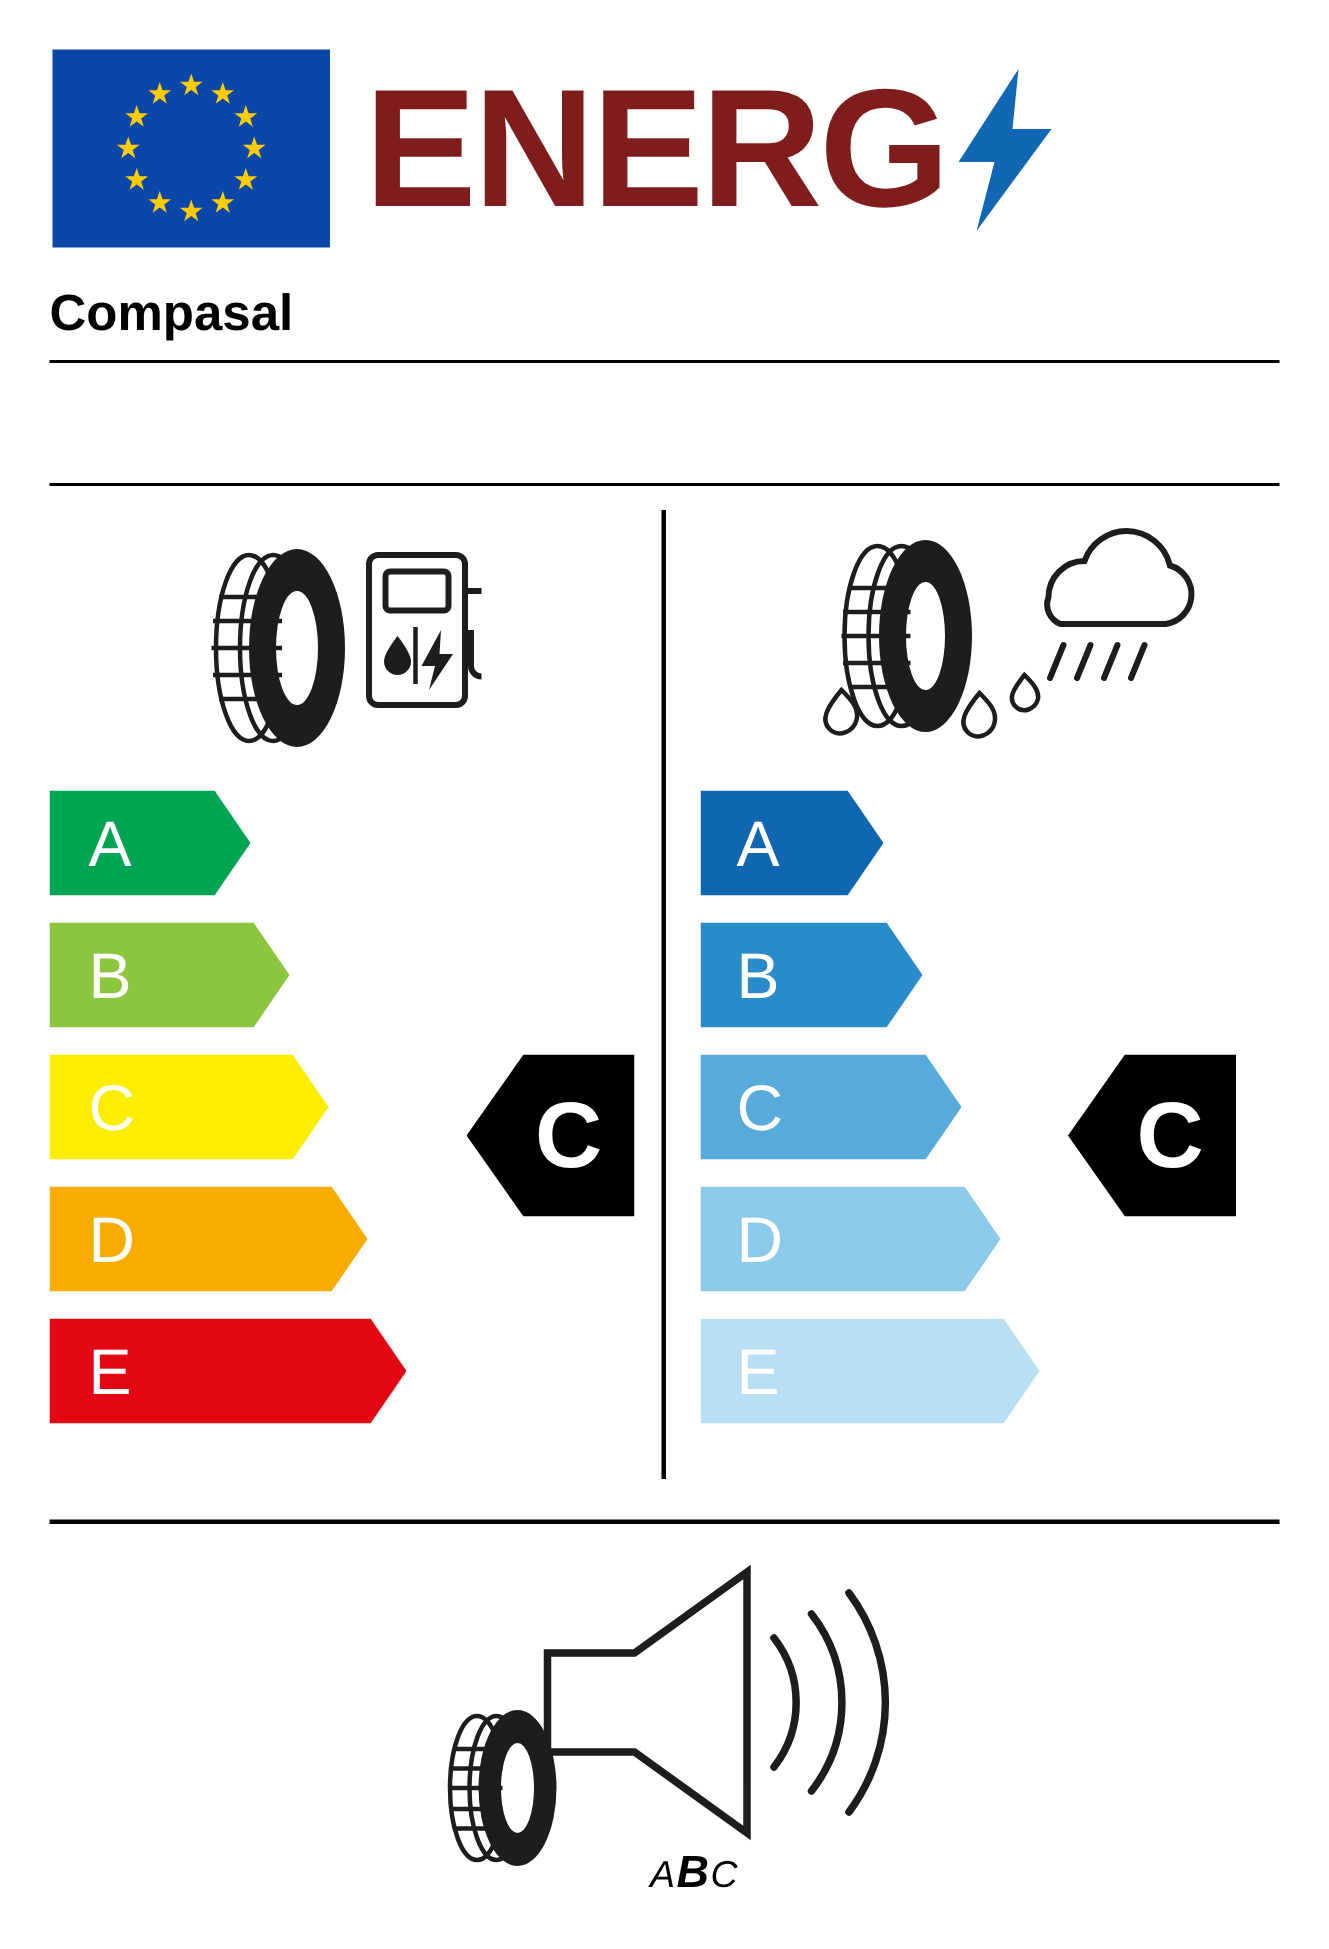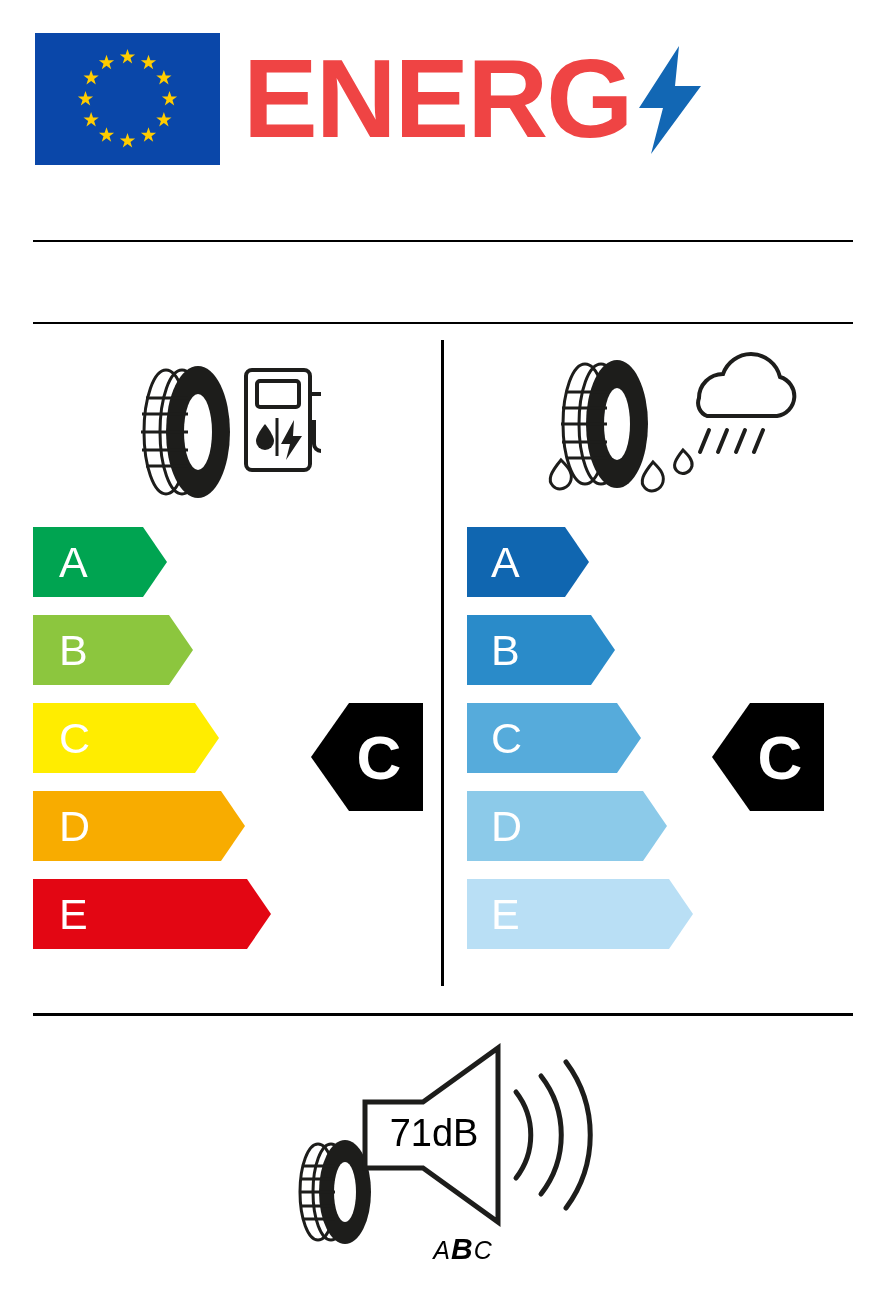--- a/index.html
+++ b/index.html
@@ -37,21 +37,21 @@
     position: absolute;
     left: 243px;
     top: 35px;
     height: 128px;
     display: flex;
     align-items: center;
     font-family: "Liberation Sans", sans-serif;
     font-weight: bold;
     font-size: 112px;
     letter-spacing: -2px;
-    color: #ef4444;
+    color: #7f1d1d;
     line-height: 1;
   }
   .bolt {
     position: absolute;
     left: 639px;
     top: 46px;
     width: 62px;
     height: 108px;
   }
 
@@ -191,20 +191,21 @@
       </g>
     </svg>
   </div>
 
   <div class="energ-word">ENERG</div>
 
   <svg class="bolt" viewBox="0 0 62 108">
     <polygon points="40,0 0,62 24,62 12,108 62,40 36,40" fill="#1267b4"></polygon>
   </svg>
 
+  <div class="brand">Compasal</div>
   <div class="rule rule-brand"></div>
   <div class="rule rule-top"></div>
   <div class="rule divider-v"></div>
 
   <svg class="icon-fuel-tyre" viewBox="0 0 195 160">
     <g fill="none" stroke="#1d1d1b" stroke-width="3">
       <ellipse cx="40" cy="80" rx="22" ry="62"></ellipse>
       <ellipse cx="56" cy="80" rx="22" ry="62"></ellipse>
     </g>
     <ellipse cx="72" cy="80" rx="32" ry="66" fill="#1d1d1b"></ellipse>
@@ -349,19 +350,18 @@
         <line x1="17" y1="166" x2="52" y2="166"></line>
         <line x1="20" y1="179" x2="52" y2="179"></line>
       </g>
       <polygon points="82,62 140,62 215,8 215,182 140,128 82,128" fill="#ffffff" stroke="#1d1d1b" stroke-width="5"></polygon>
       <g fill="none" stroke="#1d1d1b" stroke-width="5" stroke-linecap="round">
         <path d="M233 52 a70 70 0 0 1 0 86"></path>
         <path d="M258 36 a96 96 0 0 1 0 118"></path>
         <path d="M283 22 a122 122 0 0 1 0 146"></path>
       </g>
     </svg>
-    <div class="noise-db">71dB</div>
     <div class="noise-classes">
       <span class="off">A</span><span class="on">B</span><span class="off">C</span>
     </div>
   </div>
 
 </div>
 
 </body></html>

